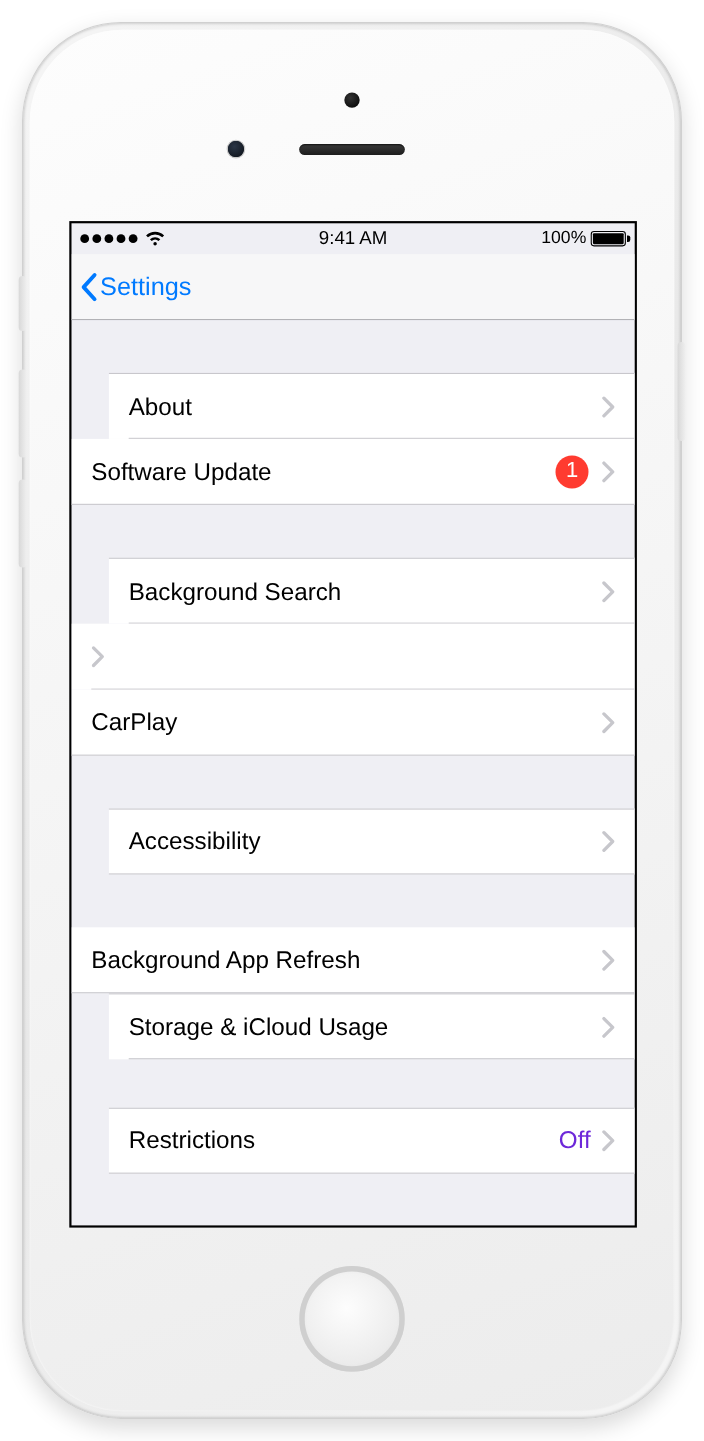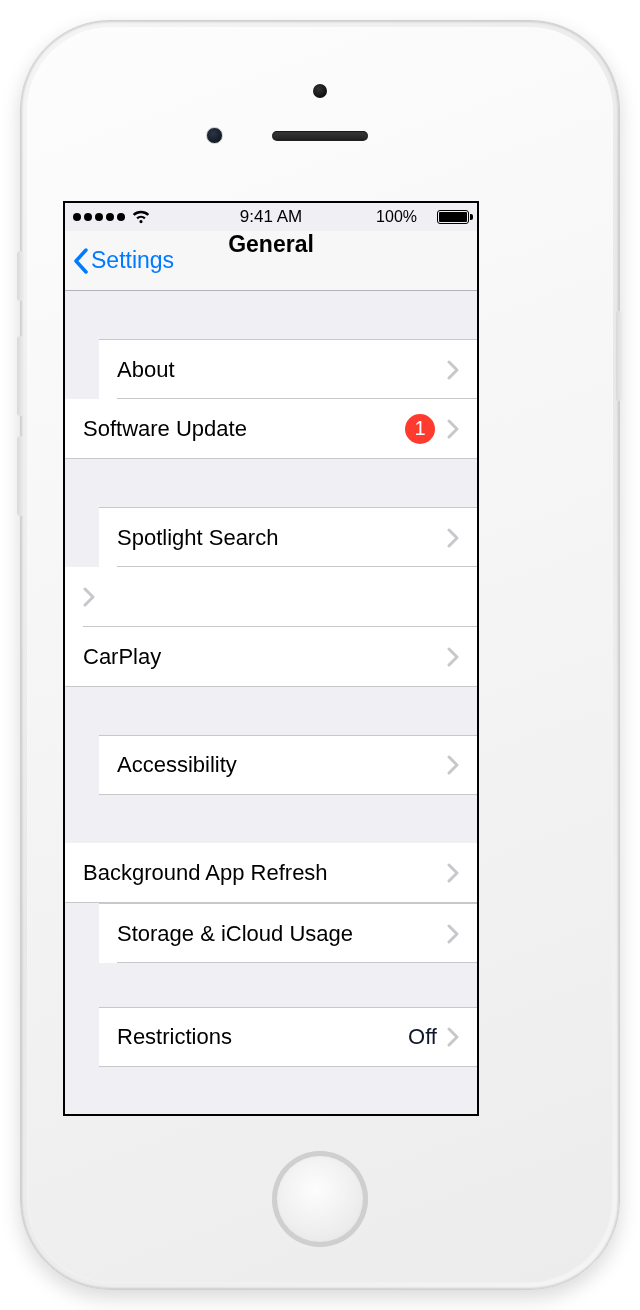--- a/index.html
+++ b/index.html
@@ -74,21 +74,21 @@
       width: 96px; height: 96px;
       margin-left: -48px;
       border-radius: 50%;
       background: radial-gradient(circle at 45% 40%, #fdfdfd, #e2e2e2);
       box-shadow: inset 0 0 0 5px #cfcfcf, inset 0 0 8px rgba(0,0,0,0.1);
     }
     .screen {
       position: absolute;
       top: 180px;
       left: 42px;
-      width: 416px;
+      width: 516px;
       height: 915px;
       background: #efeff4;
       border: 2px solid #000;
       overflow: hidden;
     }
     
     .status-bar {
       height: 28px;
       display: flex;
       align-items: center;
@@ -101,21 +101,21 @@
     .status-left { display: flex; align-items: center; gap: 6px; }
     .signal-dots { display: flex; gap: 3px; }
     .signal-dots span {
       width: 8px; height: 8px; border-radius: 50%; background: #000; display: block;
     }
     .wifi-icon svg { display: block; }
     .status-center {
       position: absolute; left: 0; right: 0; text-align: center; pointer-events: none;
       font-size: 17px; font-weight: 500;
     }
-    .status-right { margin-left: auto; display: flex; align-items: center; gap: 20px; }
+    .status-right { margin-left: auto; display: flex; align-items: center; gap: 4px; }
     .battery {
       width: 32px; height: 14px; border: 1.5px solid #000; border-radius: 3px;
       position: relative;
     }
     .battery::after {
       content: ""; position: absolute; right: -5px; top: 3px;
       width: 3px; height: 6px; background: #000; border-radius: 0 2px 2px 0;
     }
     .battery-fill { position: absolute; left: 1px; top: 1px; bottom: 1px; right: 1px; background: #000; border-radius: 1px; }
     
@@ -151,21 +151,21 @@
     }
     .row:not(.last)::after {
       content: "";
       position: absolute;
       left: 18px; right: 0; bottom: 0;
       height: 1px; background: #c8c7cc;
     }
     .group-top { border-top: 1px solid #c8c7cc; margin-left: 34px; }
     .group-bottom { border-bottom: 1px solid #c8c7cc; }
     .row-label { font-size: 22px; color: #000; flex: 1; }
-    .row-detail { font-size: 22px; color: #0f172a; margin-right: 10px; }
+    .row-detail { font-size: 22px; color: #6d28d9; margin-right: 10px; }
     .badge {
       min-width: 30px; height: 30px; border-radius: 15px;
       background: #ff3b30; color: #fff; font-size: 20px;
       display: flex; align-items: center; justify-content: center;
       margin-right: 12px; padding: 0 6px;
     }
     .chevron { flex-shrink: 0; }
     .chevron svg { display: block; }
   </style>
 </head>
@@ -210,21 +210,20 @@
 
     <div class="nav-bar">
       <div class="back-btn">
         <span class="back-chevron">
           <svg width="16" height="26" viewBox="0 0 16 26">
             <polyline points="13,2 3,13 13,24" fill="none" stroke="#007aff" stroke-width="3.5" stroke-linecap="round" stroke-linejoin="round"></polyline>
           </svg>
         </span>
         <span>Settings</span>
       </div>
-      <div class="nav-title">General</div>
     </div>
 
     <div class="list">
 
       <div class="group-gap"></div>
 
       <div class="row group-top">
         <span class="row-label">About</span>
         <span class="chevron">
           <svg width="12" height="20" viewBox="0 0 12 20">
@@ -238,21 +237,21 @@
         <span class="chevron">
           <svg width="12" height="20" viewBox="0 0 12 20">
               <polyline points="2,2 10,10 2,18" fill="none" stroke="#c7c7cc" stroke-width="3" stroke-linecap="round" stroke-linejoin="round"></polyline>
             </svg>
         </span>
       </div>
 
       <div class="group-gap"></div>
 
       <div class="row group-top">
-        <span class="row-label">Spotlight Search</span>
+        <span class="row-label">Background Search</span>
         <span class="chevron">
           <svg width="12" height="20" viewBox="0 0 12 20">
               <polyline points="2,2 10,10 2,18" fill="none" stroke="#c7c7cc" stroke-width="3" stroke-linecap="round" stroke-linejoin="round"></polyline>
             </svg>
         </span>
       </div>
       <div class="row">
         <span class="chevron">
           <svg width="12" height="20" viewBox="0 0 12 20">
               <polyline points="2,2 10,10 2,18" fill="none" stroke="#c7c7cc" stroke-width="3" stroke-linecap="round" stroke-linejoin="round"></polyline>

